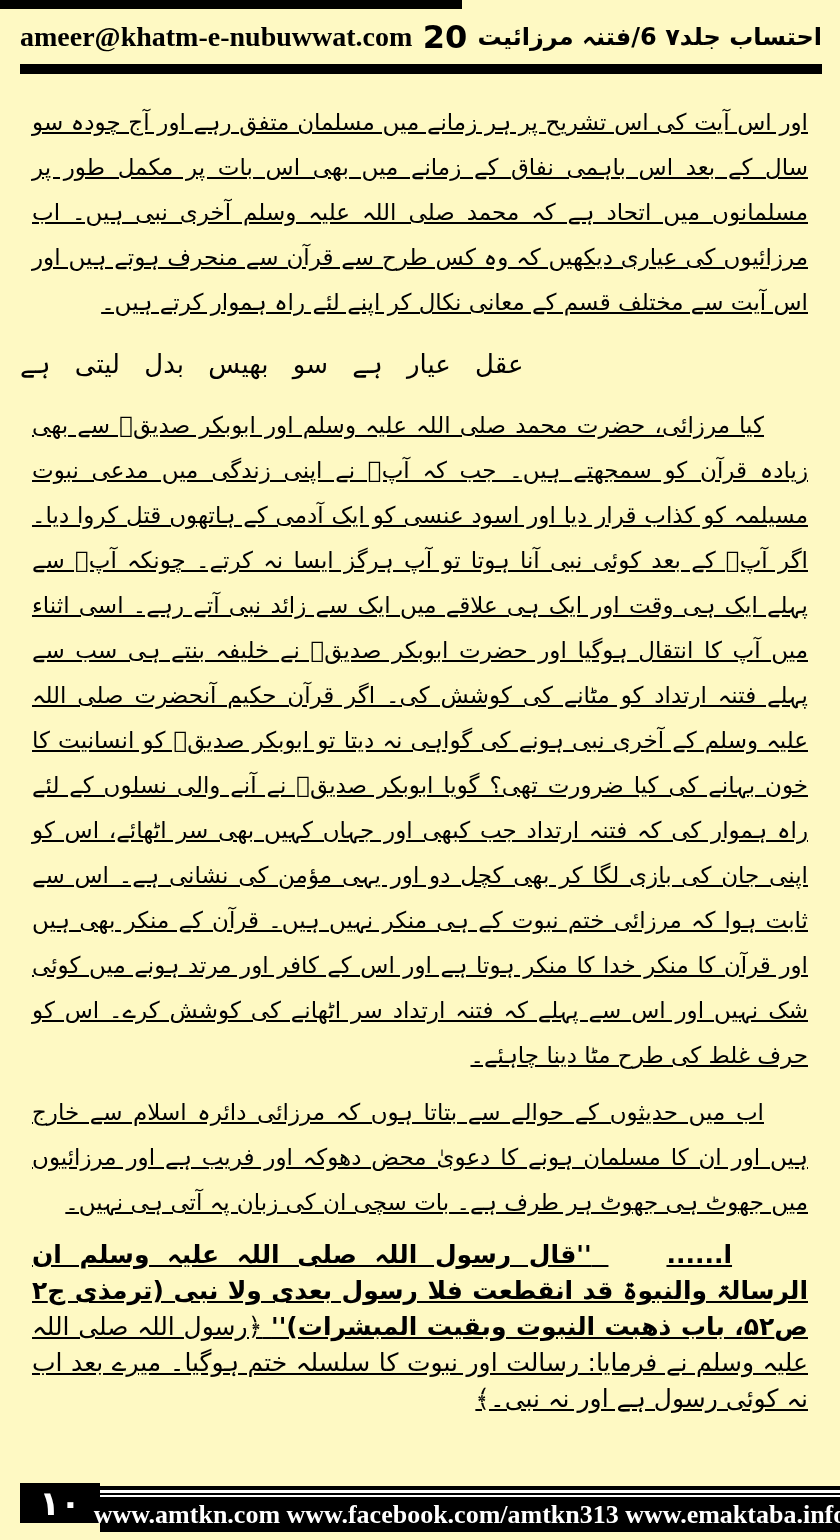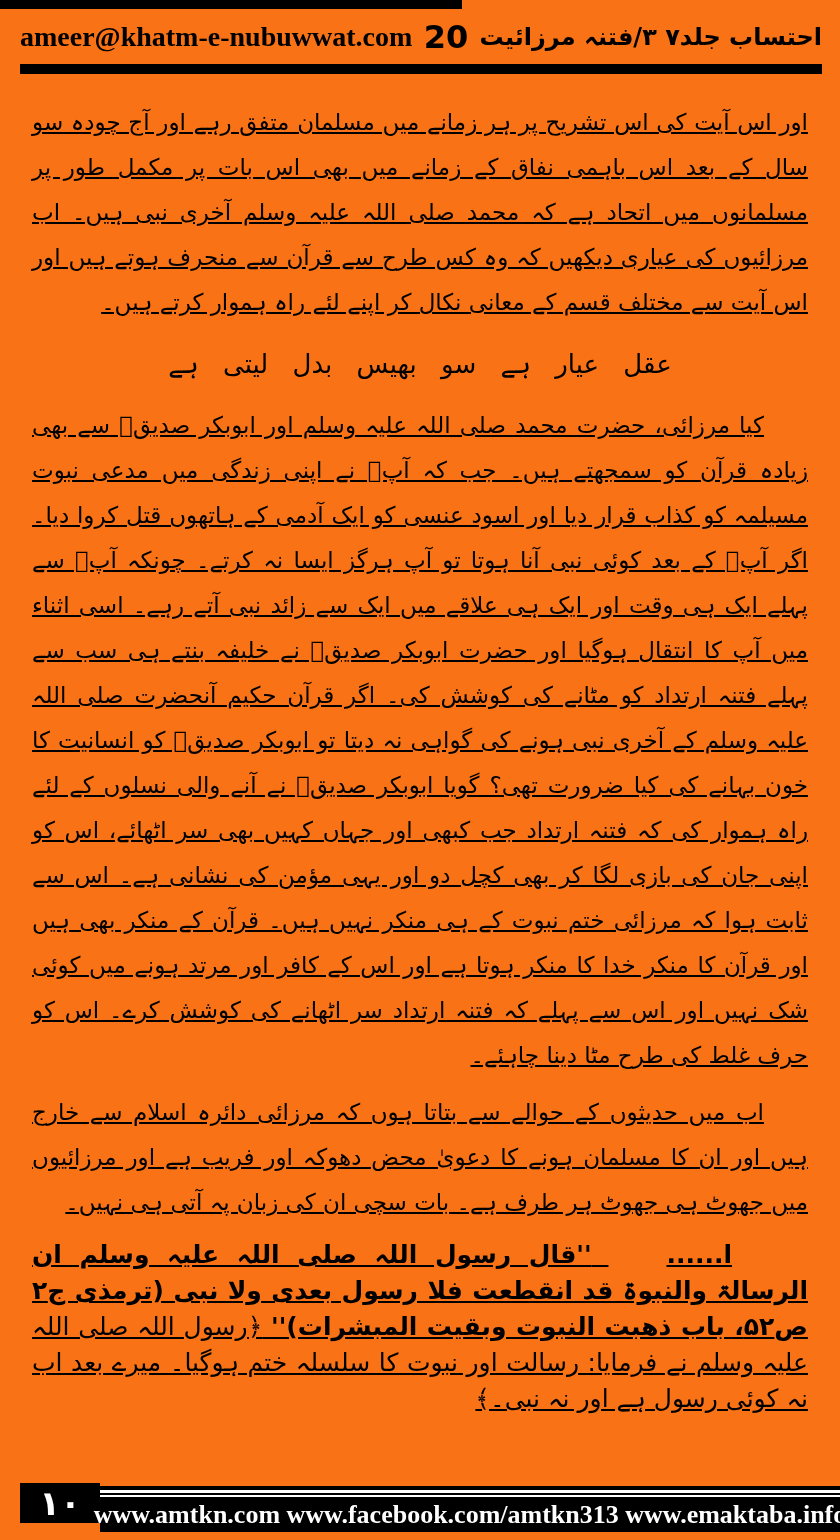--- a/index.html
+++ b/index.html
@@ -1,21 +1,21 @@
 <!DOCTYPE html>
 <html lang="ur"><head>
 <meta charset="utf-8">
 <style>
   html, body { margin: 0; padding: 0; background: #e8e8e8; }
   .page {
     position: relative;
     width: 840px;
     height: 1540px;
     margin: 0 auto;
-    background: #f97316;
+    background: #fef9c3;
     color: #000000;
     overflow: hidden;
     font-family: "DejaVu Sans", sans-serif;
   }
 
   
   .top-edge-bar {
     position: absolute;
     left: 0; top: 0;
     width: 462px; height: 9px;
@@ -59,21 +59,21 @@
     position: absolute;
     left: 20px; right: 20px; top: 88px;
     direction: rtl;
     text-align: justify;
     font-size: 23px;
     line-height: 45px;
   }
   .content p { margin: 12px; text-decoration: underline; }
   .indented { text-indent: 44px; }
   .verse-line {
-    text-align: center;
+    text-align: left;
     font-size: 26px;
     line-height: 54px;
     word-spacing: 16px;
     margin: 4px 0 6px 0;
   }
   .quote-para {
     margin-top: 6px;
     font-size: 25px;
     line-height: 36px;
   }
@@ -138,21 +138,21 @@
 </head>
 <body>
 
 <div class="page">
 
   <div class="top-edge-bar"></div>
 
   <div class="header">
     <span class="email">ameer@khatm-e-nubuwwat.com</span>
     <span class="page-num-top">20</span>
-    <span class="book-title">احتساب جلد۷ ۳/فتنہ مرزائیت</span>
+    <span class="book-title">احتساب جلد۷ 6/فتنہ مرزائیت</span>
   </div>
 
   <div class="header-rule"></div>
 
   <div class="content">
     <p class="para1">اور اس آیت کی اس تشریح پر ہر زمانے میں مسلمان متفق رہے اور آج چودہ سو سال کے بعد اس باہمی نفاق کے زمانے میں بھی اس بات پر مکمل طور پر مسلمانوں میں اتحاد ہے کہ محمد صلی اللہ علیہ وسلم آخری نبی ہیں۔ اب مرزائیوں کی عیاری دیکھیں کہ وہ کس طرح سے قرآن سے منحرف ہوتے ہیں اور اس آیت سے مختلف قسم کے معانی نکال کر اپنے لئے راہ ہموار کرتے ہیں۔</p>
 
     <div class="verse-line">عقل عیار ہے سو بھیس بدل لیتی ہے</div>
 
     <p class="indented">کیا مرزائی، حضرت محمد صلی اللہ علیہ وسلم اور ابوبکر صدیقؓ سے بھی زیادہ قرآن کو سمجھتے ہیں۔ جب کہ آپؐ نے اپنی زندگی میں مدعی نبوت مسیلمہ کو کذاب قرار دیا اور اسود عنسی کو ایک آدمی کے ہاتھوں قتل کروا دیا۔ اگر آپؐ کے بعد کوئی نبی آنا ہوتا تو آپ ہرگز ایسا نہ کرتے۔ چونکہ آپؐ سے پہلے ایک ہی وقت اور ایک ہی علاقے میں ایک سے زائد نبی آتے رہے۔ اسی اثناء میں آپ کا انتقال ہوگیا اور حضرت ابوبکر صدیقؓ نے خلیفہ بنتے ہی سب سے پہلے فتنہ ارتداد کو مٹانے کی کوشش کی۔ اگر قرآن حکیم آنحضرت صلی اللہ علیہ وسلم کے آخری نبی ہونے کی گواہی نہ دیتا تو ابوبکر صدیقؓ کو انسانیت کا خون بہانے کی کیا ضرورت تھی؟ گویا ابوبکر صدیقؓ نے آنے والی نسلوں کے لئے راہ ہموار کی کہ فتنہ ارتداد جب کبھی اور جہاں کہیں بھی سر اٹھائے، اس کو اپنی جان کی بازی لگا کر بھی کچل دو اور یہی مؤمن کی نشانی ہے۔ اس سے ثابت ہوا کہ مرزائی ختم نبوت کے ہی منکر نہیں ہیں۔ قرآن کے منکر بھی ہیں اور قرآن کا منکر خدا کا منکر ہوتا ہے اور اس کے کافر اور مرتد ہونے میں کوئی شک نہیں اور اس سے پہلے کہ فتنہ ارتداد سر اٹھانے کی کوشش کرے۔ اس کو حرف غلط کی طرح مٹا دینا چاہئے۔</p>

